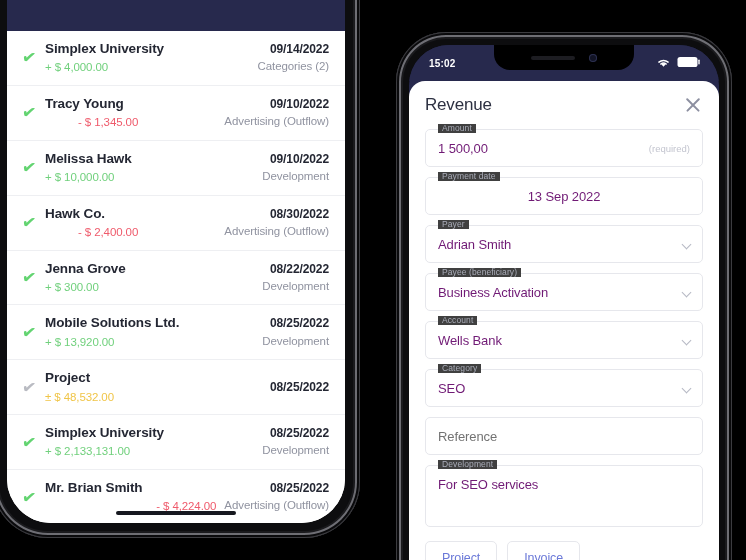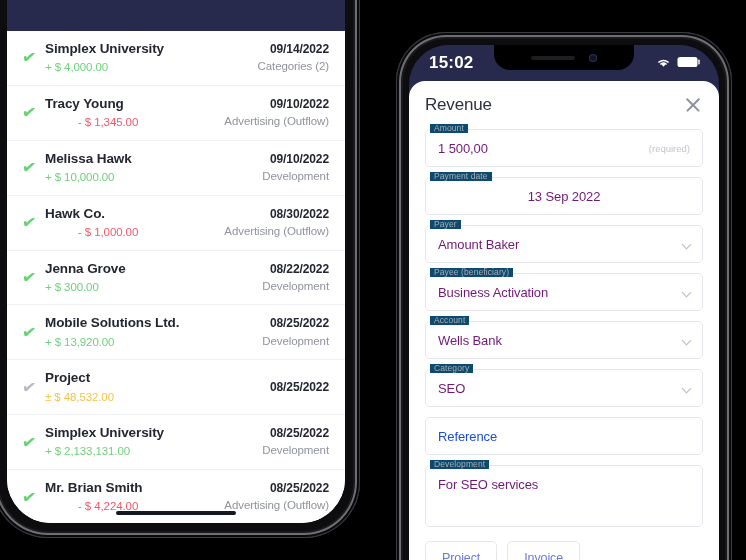--- a/index.html
+++ b/index.html
@@ -75,21 +75,21 @@
 
   
   #phone-right { left:396px; top:32px; width:336px; height:600px; }
   #phone-right .bezel { border-radius:50px; }
   #phone-right .screen { left:13px; top:13px; right:13px; bottom:13px; border-radius:40px; background:#27294d; }
 
   .statusbar {
     position:relative; height:36px; background:#27294d;
     display:flex; align-items:center; color:#fff;
   }
-  .sb-time { font-size:17px; font-weight:700; margin-left:20px; letter-spacing:.2px; }
+  .sb-time { font-size:10px; font-weight:700; margin-left:20px; letter-spacing:.2px; }
   .sb-right { margin-left:auto; margin-right:18px; display:flex; align-items:center; gap:6px; }
   .notch {
     position:absolute; left:50%; transform:translateX(-50%); top:0;
     width:140px; height:25px; background:#000;
     border-bottom-left-radius:16px; border-bottom-right-radius:16px;
     display:flex; align-items:center; justify-content:center; gap:14px;
   }
   .speaker { width:44px; height:4px; background:#1d1d22; border-radius:3px; }
   .camera { width:8px; height:8px; border-radius:50%; background:#121425; box-shadow:inset 0 0 0 1px #2c3050; }
 
@@ -108,29 +108,29 @@
   }
   .close-x:before { transform:rotate(45deg); }
   .close-x:after  { transform:rotate(-45deg); }
 
   
   .field {
     position:relative; border:1px solid #e6e7ec; border-radius:5px;
     margin-bottom:10px; background:#fff;
   }
   .field .legend {
-    position:absolute; top:-6px; left:4px; padding:0 4px; background:#0c4a6e;
+    position:absolute; top:-6px; left:12px; padding:0 4px; background:#404040;
     font-size:8.5px; color:#a9acb8; letter-spacing:.1px; line-height:1;
   }
   .field .val {
     font-size:13px; color:#701a75; padding:12px 12px 11px 12px;
     letter-spacing:-.1px; line-height:1;
   }
   .field .val.center { text-align:center; }
-  .field .val.placeholder { color:#1d4ed8; }
+  .field .val.placeholder { color:#737373; }
   .field .hint {
     position:absolute; right:12px; top:50%; transform:translateY(-50%);
     font-size:9.5px; color:#c3c5cf;
   }
   .field .chev {
     position:absolute; right:12px; top:50%; margin-top:-3px;
     width:7px; height:7px; border-right:1.4px solid #b6b9c4; border-bottom:1.4px solid #b6b9c4;
     transform:rotate(45deg); transform-origin:center;
   }
   .field.area .val { min-height:60px; padding-bottom:18px; }
@@ -182,21 +182,21 @@
             </span>
             <span class="txside">
               <span class="txdate" style="display: block;">09/10/2022</span>
               <span class="txcat" style="display: block;">Development</span>
             </span>
           </div>
           <div class="txrow">
             <span class="check">✔</span>
             <span class="txmain">
               <span class="txname" style="display: block;">Hawk Co.</span>
-              <span class="txamt amt-out" style="display: block;">- $ 1,000.00</span>
+              <span class="txamt amt-out" style="display: block;">- $ 2,400.00</span>
             </span>
             <span class="txside">
               <span class="txdate" style="display: block;">08/30/2022</span>
               <span class="txcat" style="display: block;">Advertising (Outflow)</span>
             </span>
           </div>
           <div class="txrow">
             <span class="check">✔</span>
             <span class="txmain">
               <span class="txname" style="display: block;">Jenna Grove</span>
@@ -237,21 +237,21 @@
             </span>
             <span class="txside">
               <span class="txdate" style="display: block;">08/25/2022</span>
               <span class="txcat" style="display: block;">Development</span>
             </span>
           </div>
           <div class="txrow">
             <span class="check">✔</span>
             <span class="txmain">
               <span class="txname" style="display: block;">Mr. Brian Smith</span>
-              <span class="txamt amt-out" style="display: block;">- $ 4,224.00</span>
+              <span class="txamt amt-out" style="display: block; text-align: right;">- $ 4,224.00</span>
             </span>
             <span class="txside">
               <span class="txdate" style="display: block;">08/25/2022</span>
               <span class="txcat" style="display: block;">Advertising (Outflow)</span>
             </span>
           </div>
         </div>
       <div class="homebar"></div>
     </div>
   </div>
@@ -293,21 +293,21 @@
               <span class="legend">Amount</span>
               <div class="val">1 500,00</div>
               <span class="hint">(required)</span>
             </div>
             <div class="field">
               <span class="legend">Payment date</span>
               <div class="val center">13 Sep 2022</div>
             </div>
             <div class="field">
               <span class="legend">Payer</span>
-              <div class="val">Amount Baker</div>
+              <div class="val">Adrian Smith</div>
               <span class="chev"></span>
             </div>
             <div class="field">
               <span class="legend">Payee (beneficiary)</span>
               <div class="val">Business Activation</div>
               <span class="chev"></span>
             </div>
             <div class="field">
               <span class="legend">Account</span>
               <div class="val">Wells Bank</div>

